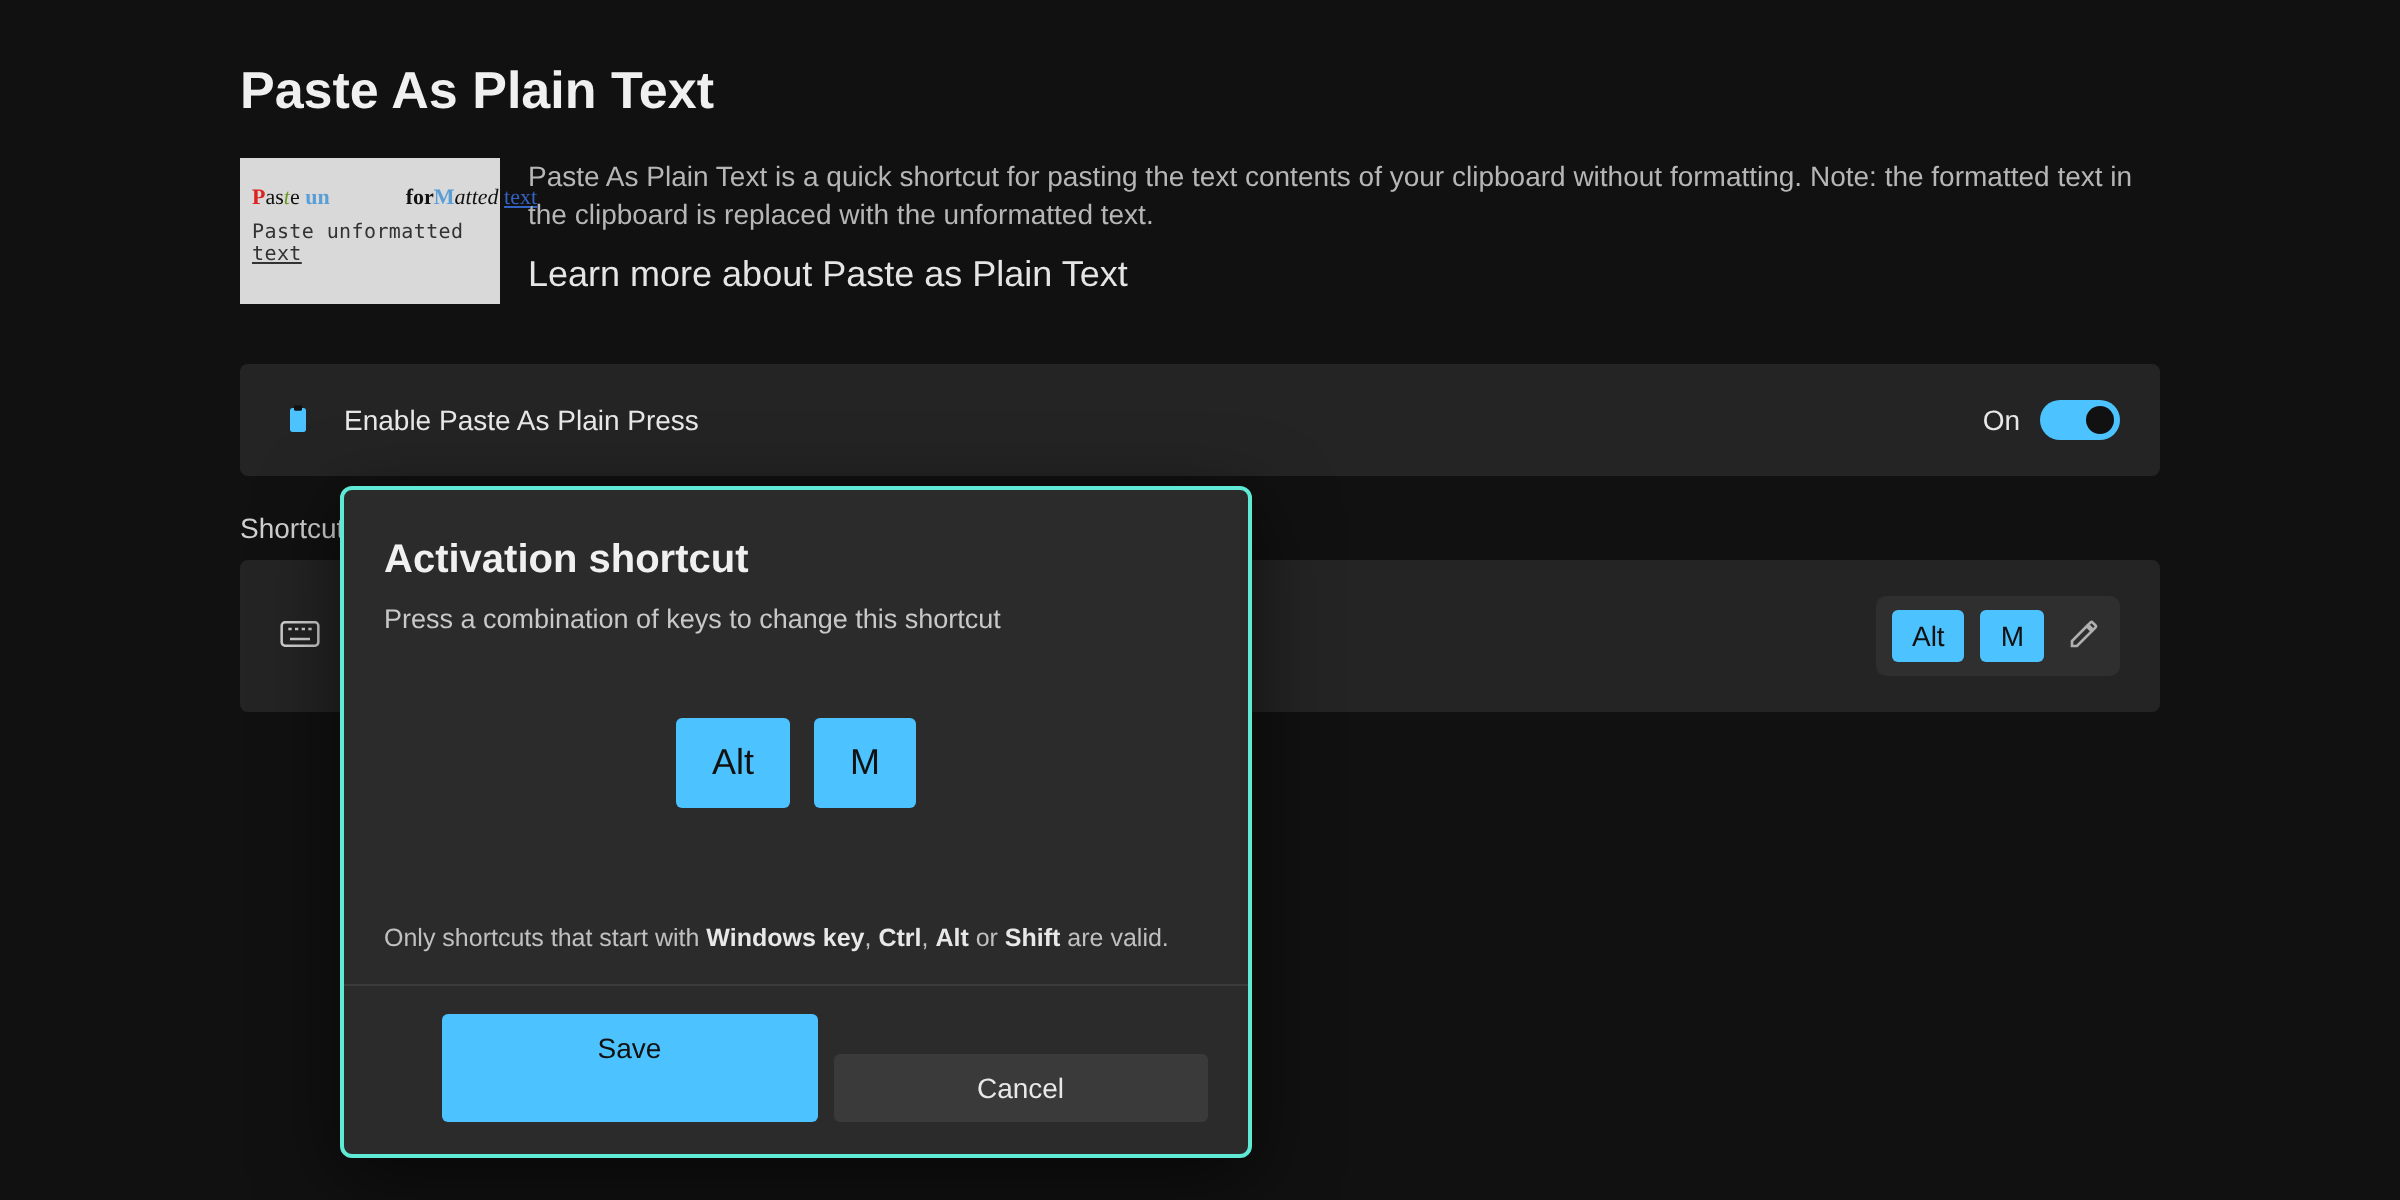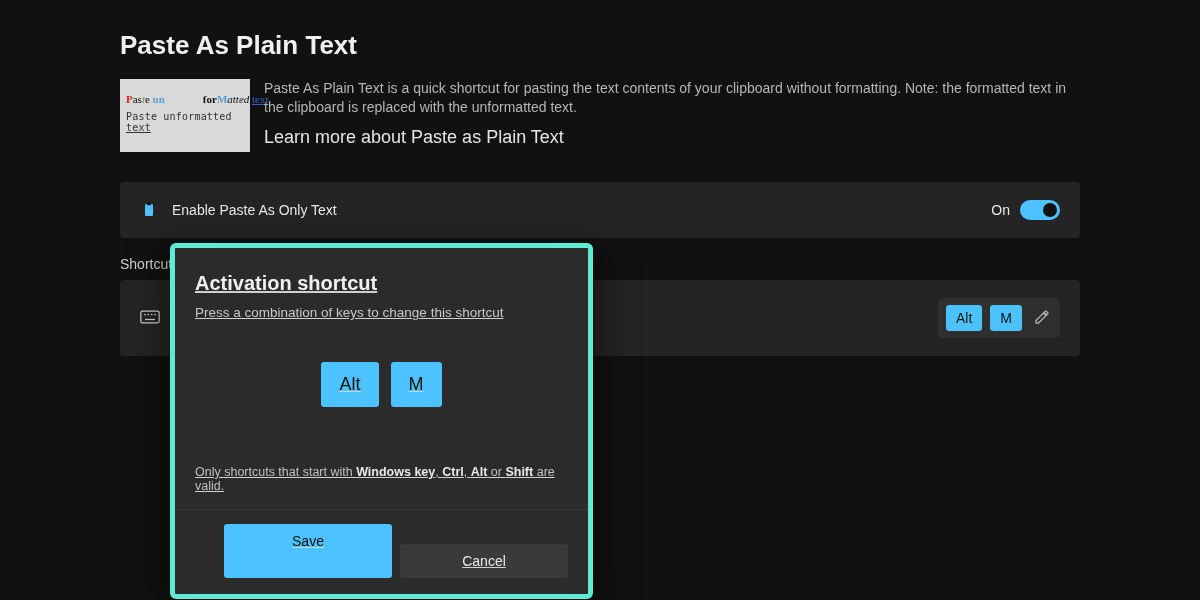--- a/index.html
+++ b/index.html
@@ -144,27 +144,26 @@
       width: 18px;
       height: 18px;
       color: #b0b0b0;
       cursor: pointer;
       margin-left: 4px;
     }
     .dialog {
       position: absolute;
       left: 170px;
       top: 243px;
-      width: 423px;
+      width: 456px;
       background: #2b2b2b;
-      border: 5px solid #5eead4;
+      border: 2px solid #5eead4;
       border-radius: 6px;
       box-shadow: 0 10px 40px rgba(0,0,0,.6);
       padding: 24px 20px 16px 20px;
-      text-decoration: underline;
     }
     .dialog-title { color: #f0f0f0; font-size: 20px; font-weight: 600; margin-bottom: 10px; }
     .dialog-sub { color: #c8c8c8; font-size: 13.5px; margin-bottom: 42px; }
     .big-keys { display: flex; justify-content: center; gap: 12px; margin-bottom: 58px; }
     .big-key {
       background: #4cc2ff;
       color: #111;
       font-size: 18px;
       font-weight: 500;
       padding: 12px 18px;
@@ -210,21 +209,21 @@
     </div>
   </div>
 
   <div class="card">
     <span class="card-icon">
       <svg viewBox="0 0 24 24" width="16" height="16" fill="currentColor">
           <rect x="6" y="3" width="12" height="18" rx="2"></rect>
           <rect x="9" y="1" width="6" height="4" rx="1" fill="#111"></rect>
         </svg>
     </span>
-    <span class="card-title">Enable Paste As Only Text</span>
+    <span class="card-title">Enable Paste As Plain Press</span>
     <span class="toggle-label">On</span>
     <div class="toggle"></div>
   </div>
 
   <div class="section-label">Shortcut</div>
 
   <div class="shortcut-row">
     <span class="kb-icon">
       <svg viewBox="0 0 24 16" width="20" height="14" fill="none" stroke="currentColor" stroke-width="1.5">
           <rect x="1" y="1" width="22" height="14" rx="2"></rect>

